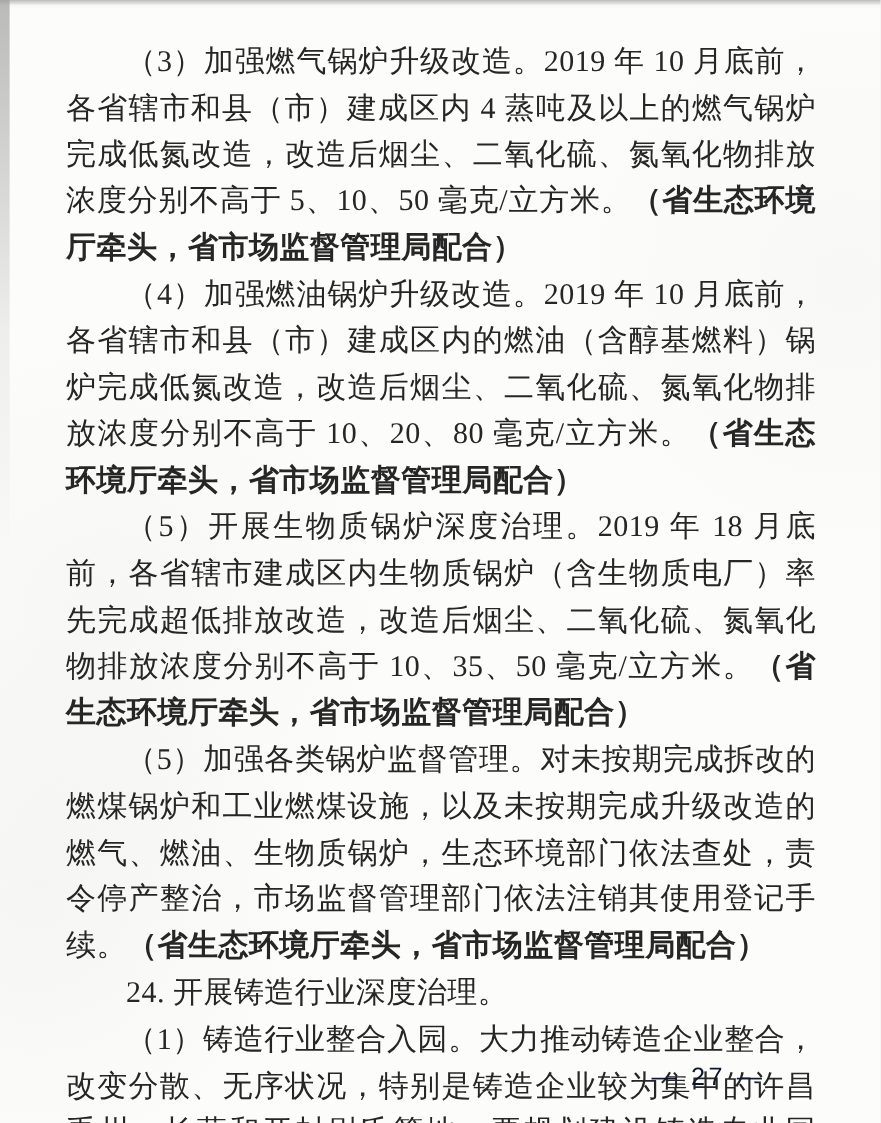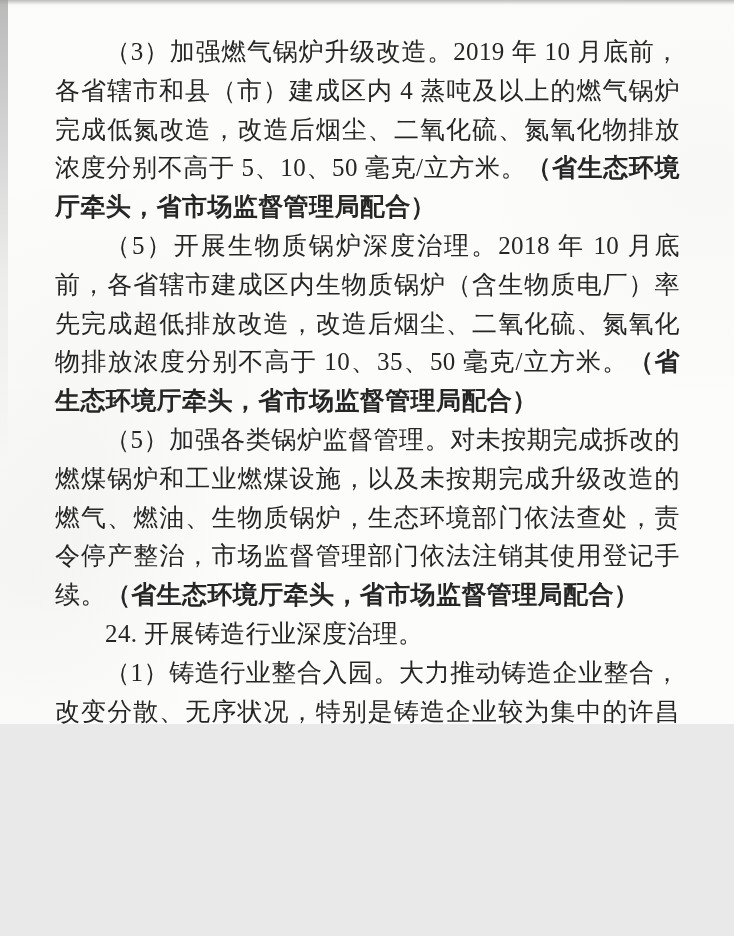--- a/index.html
+++ b/index.html
@@ -3,21 +3,21 @@
 <meta charset="utf-8">
 <style>
   html, body {
     margin: 0;
     padding: 0;
     background: #e9e9e9;
   }
   .page {
     position: relative;
     width: 734px;
-    height: 724px;
+    height: 936px;
     margin: 0 auto;
     background: #fcfcfb;
     overflow: hidden;
     font-family: "Liberation Serif", "DejaVu Serif", serif;
   }
   
   .scan-edge-top {
     position: absolute;
     top: 0; left: 0; right: 0;
     height: 7px;
@@ -76,22 +76,23 @@
 <body>
 
 <div class="page">
   <div class="paper-texture"></div>
   <div class="scan-edge-top"></div>
   <div class="scan-edge-left"></div>
 
   <div class="content">
     <p class="para"><span>（3）加强燃气锅炉升级改造。2019 年 10 月底前，各省辖市和县（市）建成区内 4 蒸吨及以上的燃气锅炉完成低氮改造，改造后烟尘、二氧化硫、氮氧化物排放浓度分别不高于 5、10、50 毫克/立方米。</span><span class="note">（省生态环境厅牵头，省市场监督管理局配合）</span></p>
 
+    <p class="para"><span>（4）加强燃油锅炉升级改造。2019 年 10 月底前，各省辖市和县（市）建成区内的燃油（含醇基燃料）锅炉完成低氮改造，改造后烟尘、二氧化硫、氮氧化物排放浓度分别不高于 10、20、80 毫克/立方米。</span><span class="note">（省生态环境厅牵头，省市场监督管理局配合）</span></p>
 
-    <p class="para"><span>（5）开展生物质锅炉深度治理。2018 年 10 月底前，各省辖市建成区内生物质锅炉（含生物质电厂）率先完成超低排放改造，改造后烟尘、二氧化硫、氮氧化物排放浓度分别不高于 10、35、50 毫克/立方米。</span><span class="note">（省生态环境厅牵头，省市场监督管理局配合）</span></p>
+    <p class="para"><span>（5）开展生物质锅炉深度治理。2019 年 18 月底前，各省辖市建成区内生物质锅炉（含生物质电厂）率先完成超低排放改造，改造后烟尘、二氧化硫、氮氧化物排放浓度分别不高于 10、35、50 毫克/立方米。</span><span class="note">（省生态环境厅牵头，省市场监督管理局配合）</span></p>
 
     <p class="para"><span>（5）加强各类锅炉监督管理。对未按期完成拆改的燃煤锅炉和工业燃煤设施，以及未按期完成升级改造的燃气、燃油、生物质锅炉，生态环境部门依法查处，责令停产整治，市场监督管理部门依法注销其使用登记手续。</span><span class="note">（省生态环境厅牵头，省市场监督管理局配合）</span></p>
 
     <p class="para"><span>24. 开展铸造行业深度治理。</span></p>
 
     <p class="para"><span>（1）铸造行业整合入园。大力推动铸造企业整合，改变分散、无序状况，特别是铸造企业较为集中的许昌禹州、长葛和开封尉氏等地，要规划建设铸造专业园区，推动铸造企业产业布局</span></p>
   </div>
 
   <div class="page-number">— 27 —</div>
 </div>

